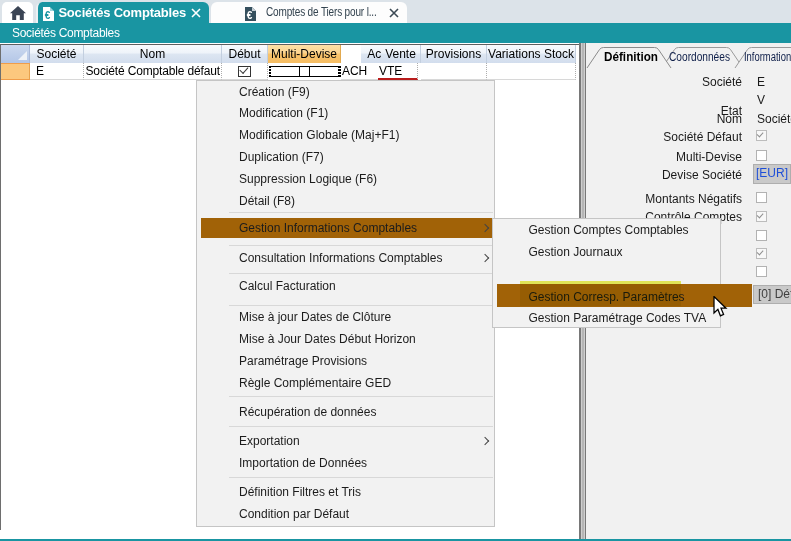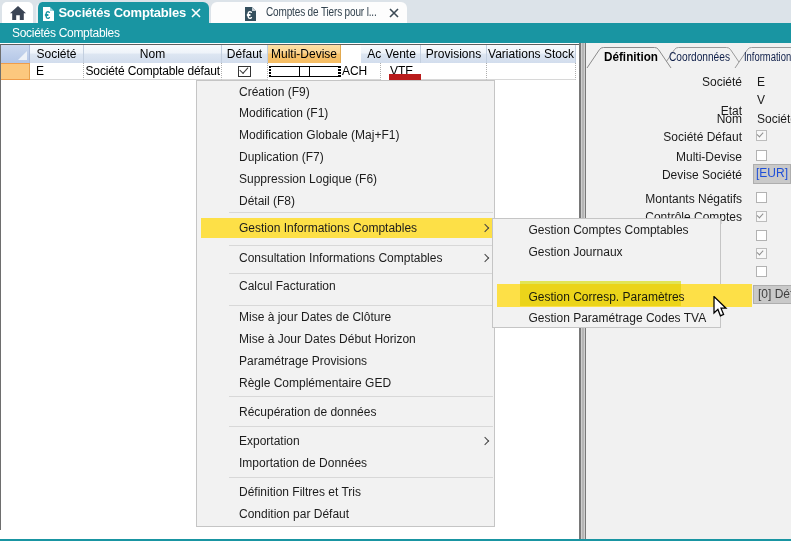--- a/index.html
+++ b/index.html
@@ -32,21 +32,21 @@
   .cb{position:absolute;left:169.5px;width:9.4px;height:8.8px;border:1.3px solid #b2b2b2;background:#fff;}
   .cbd{border:1.3px solid #bcbcbc;background:#f8f8f8;}
   .check{position:absolute;left:0.8px;top:0.8px;width:4.8px;height:2.8px;border-left:1.5px solid #8f8f8f;border-bottom:1.5px solid #8f8f8f;transform:rotate(-48deg);}
   .gfield{position:absolute;left:167px;background:#c9c9c9;border:1px solid #aeaeae;font-size:12px;color:#1d4ed8;box-sizing:border-box;white-space:nowrap;overflow:hidden;}
   
   .menu{position:absolute;background:#f2f2f2;border:1px solid #c5c5c5;box-sizing:border-box;}
   .mi{position:absolute;left:4px;width:297.5px;height:21px;font-size:12px;color:#1c1c1c;white-space:nowrap;}
   .mi span{position:absolute;left:38.5px;top:3px;}
   .msep{position:absolute;left:32.5px;width:264px;height:1px;background:#d8d8d8;}
   .arrow{position:absolute;left:281px;top:7px;width:5px;height:5px;border-right:1.4px solid #444;border-top:1.4px solid #444;transform:rotate(45deg);}
-  .hi{background:#fde047;}
+  .hi{background:#a16207;}
 </style>
 </head>
 <body>
 <div id="root">
 
   <div class="abs" id="tabbar"></div>
   <div class="tab" id="hometab">
     <svg class="abs" style="left:8px;top:4px" width="16" height="14" viewBox="0 0 16 14">
       <path d="M8 0 L16 7.2 L13.8 7.2 L13.8 14 L9.8 14 L9.8 9.2 L6.2 9.2 L6.2 14 L2.2 14 L2.2 7.2 L0 7.2 Z" fill="#3a4454"></path>
     </svg>
@@ -78,21 +78,21 @@
       <div id="striptxt">Sociétés Comptables</div>
     </div>
 
   <div class="abs" id="tablearea">
 
     <div class="hcell" style="left:0;width:29px;background:linear-gradient(#ccd9ef,#b3c6e6);border-right:1px solid #a8b8d8;">
       <div style="position:absolute;right:2px;bottom:3px;width:0;height:0;border-left:9px solid transparent;border-bottom:9px solid #eef2f8;"></div>
     </div>
     <div class="hcell" style="left:29px;width:54px;">Société</div>
     <div class="hcell" style="left:83px;width:138px;">Nom</div>
-    <div class="hcell" style="left:221px;width:46px;">Défaut</div>
+    <div class="hcell" style="left:221px;width:46px;">Début</div>
     <div class="hcell hsort" style="left:267px;width:73px;background:linear-gradient(#fde0a6 0%,#fbd38f 45%,#f8c36c 50%,#f6bd62 100%);border-right:1px solid #e2a94f;">Multi-Devise</div>
     <div class="hcell" style="left:360px;width:44px;">Achat</div>
     <div class="hcell" style="left:380px;width:40px;">Vente</div>
     <div class="hcell" style="left:420px;width:66px;">Provisions</div>
     <div class="hcell" style="left:486px;width:89px;">Variations Stock</div>
 
     <div class="dcell" style="left:0;width:29px;background:#fcc87e;border-top:1px solid #f09d4a;border-bottom:1px solid #f09d4a;border-right:1px solid #e8a24e;"></div>
     <div class="dcell" style="left:29px;width:54px;padding-left:6px;border-bottom:1px solid #d8d8d8;">E</div>
     <div class="dcell" style="left:83px;width:138px;padding-left:1.5px;letter-spacing:-0.15px;border-bottom:1px solid #d8d8d8;">Société Comptable défaut</div>
     <div class="dcell" style="left:221px;width:46px;border-bottom:1px solid #d8d8d8;">
@@ -101,21 +101,21 @@
       </div>
     </div>
 
     <div class="dcell" style="left:267px;width:73px;border-right:none;">
       <div style="position:absolute;left:0.5px;top:3px;right:0.5px;height:11px;border-top:1.2px solid #000;border-bottom:1.2px solid #000;box-sizing:border-box;"></div>
       <div style="position:absolute;left:0.5px;top:3px;width:2.5px;height:11px;background:repeating-linear-gradient(180deg,#000 0 2px,#fff 2px 3px);"></div>
       <div style="position:absolute;right:0.5px;top:3px;width:2.5px;height:11px;background:repeating-linear-gradient(180deg,#000 0 2px,#fff 2px 3px);"></div>
       <div style="position:absolute;left:31px;top:4px;width:11px;height:9px;border-left:1.2px solid #000;border-right:1.2px solid #000;box-sizing:border-box;"></div>
     </div>
     <div class="dcell" style="left:340px;width:40px;padding-left:1px;border-bottom:1px solid #d8d8d8;">ACH</div>
-    <div class="dcell" style="left:388px;width:40px;padding-left:1px;border-bottom:6px solid #b91c1c;">VTE</div>
+    <div class="dcell" style="left:377px;width:40px;padding-left:1px;border-bottom:2px solid #b91c1c;">VTE</div>
     <div class="dcell" style="left:420px;width:66px;border-bottom:1px solid #d8d8d8;"></div>
     <div class="dcell" style="left:486px;width:89px;border-bottom:1px solid #d8d8d8;"></div>
   </div>
 
   <div class="abs" id="split"></div>
 
   <div class="abs" id="rpanel">
 
     <svg class="abs" style="left:0;top:0" width="205" height="25" viewBox="0 0 205 25">
       <path d="M76 25 L88.5 6.5 Q90 4.5 92.5 4.5 L140.5 4.5 Q143 4.5 144.5 6.5 L157 25 Z" fill="#f1f1f1"></path>

